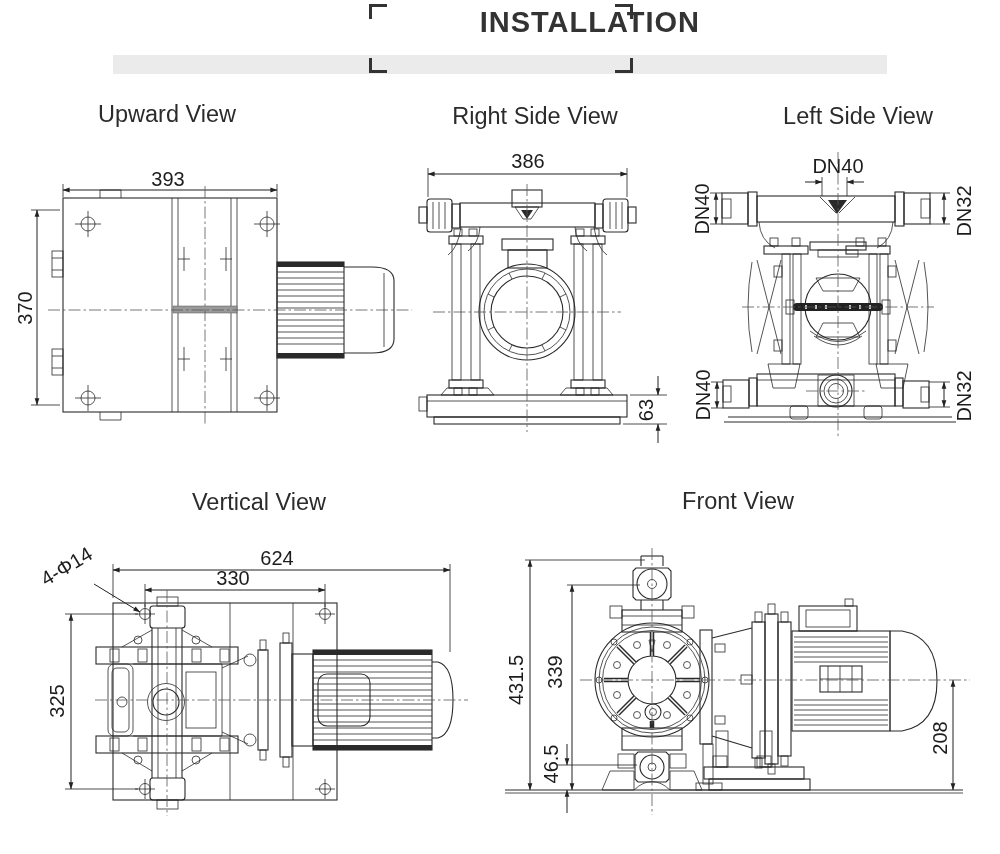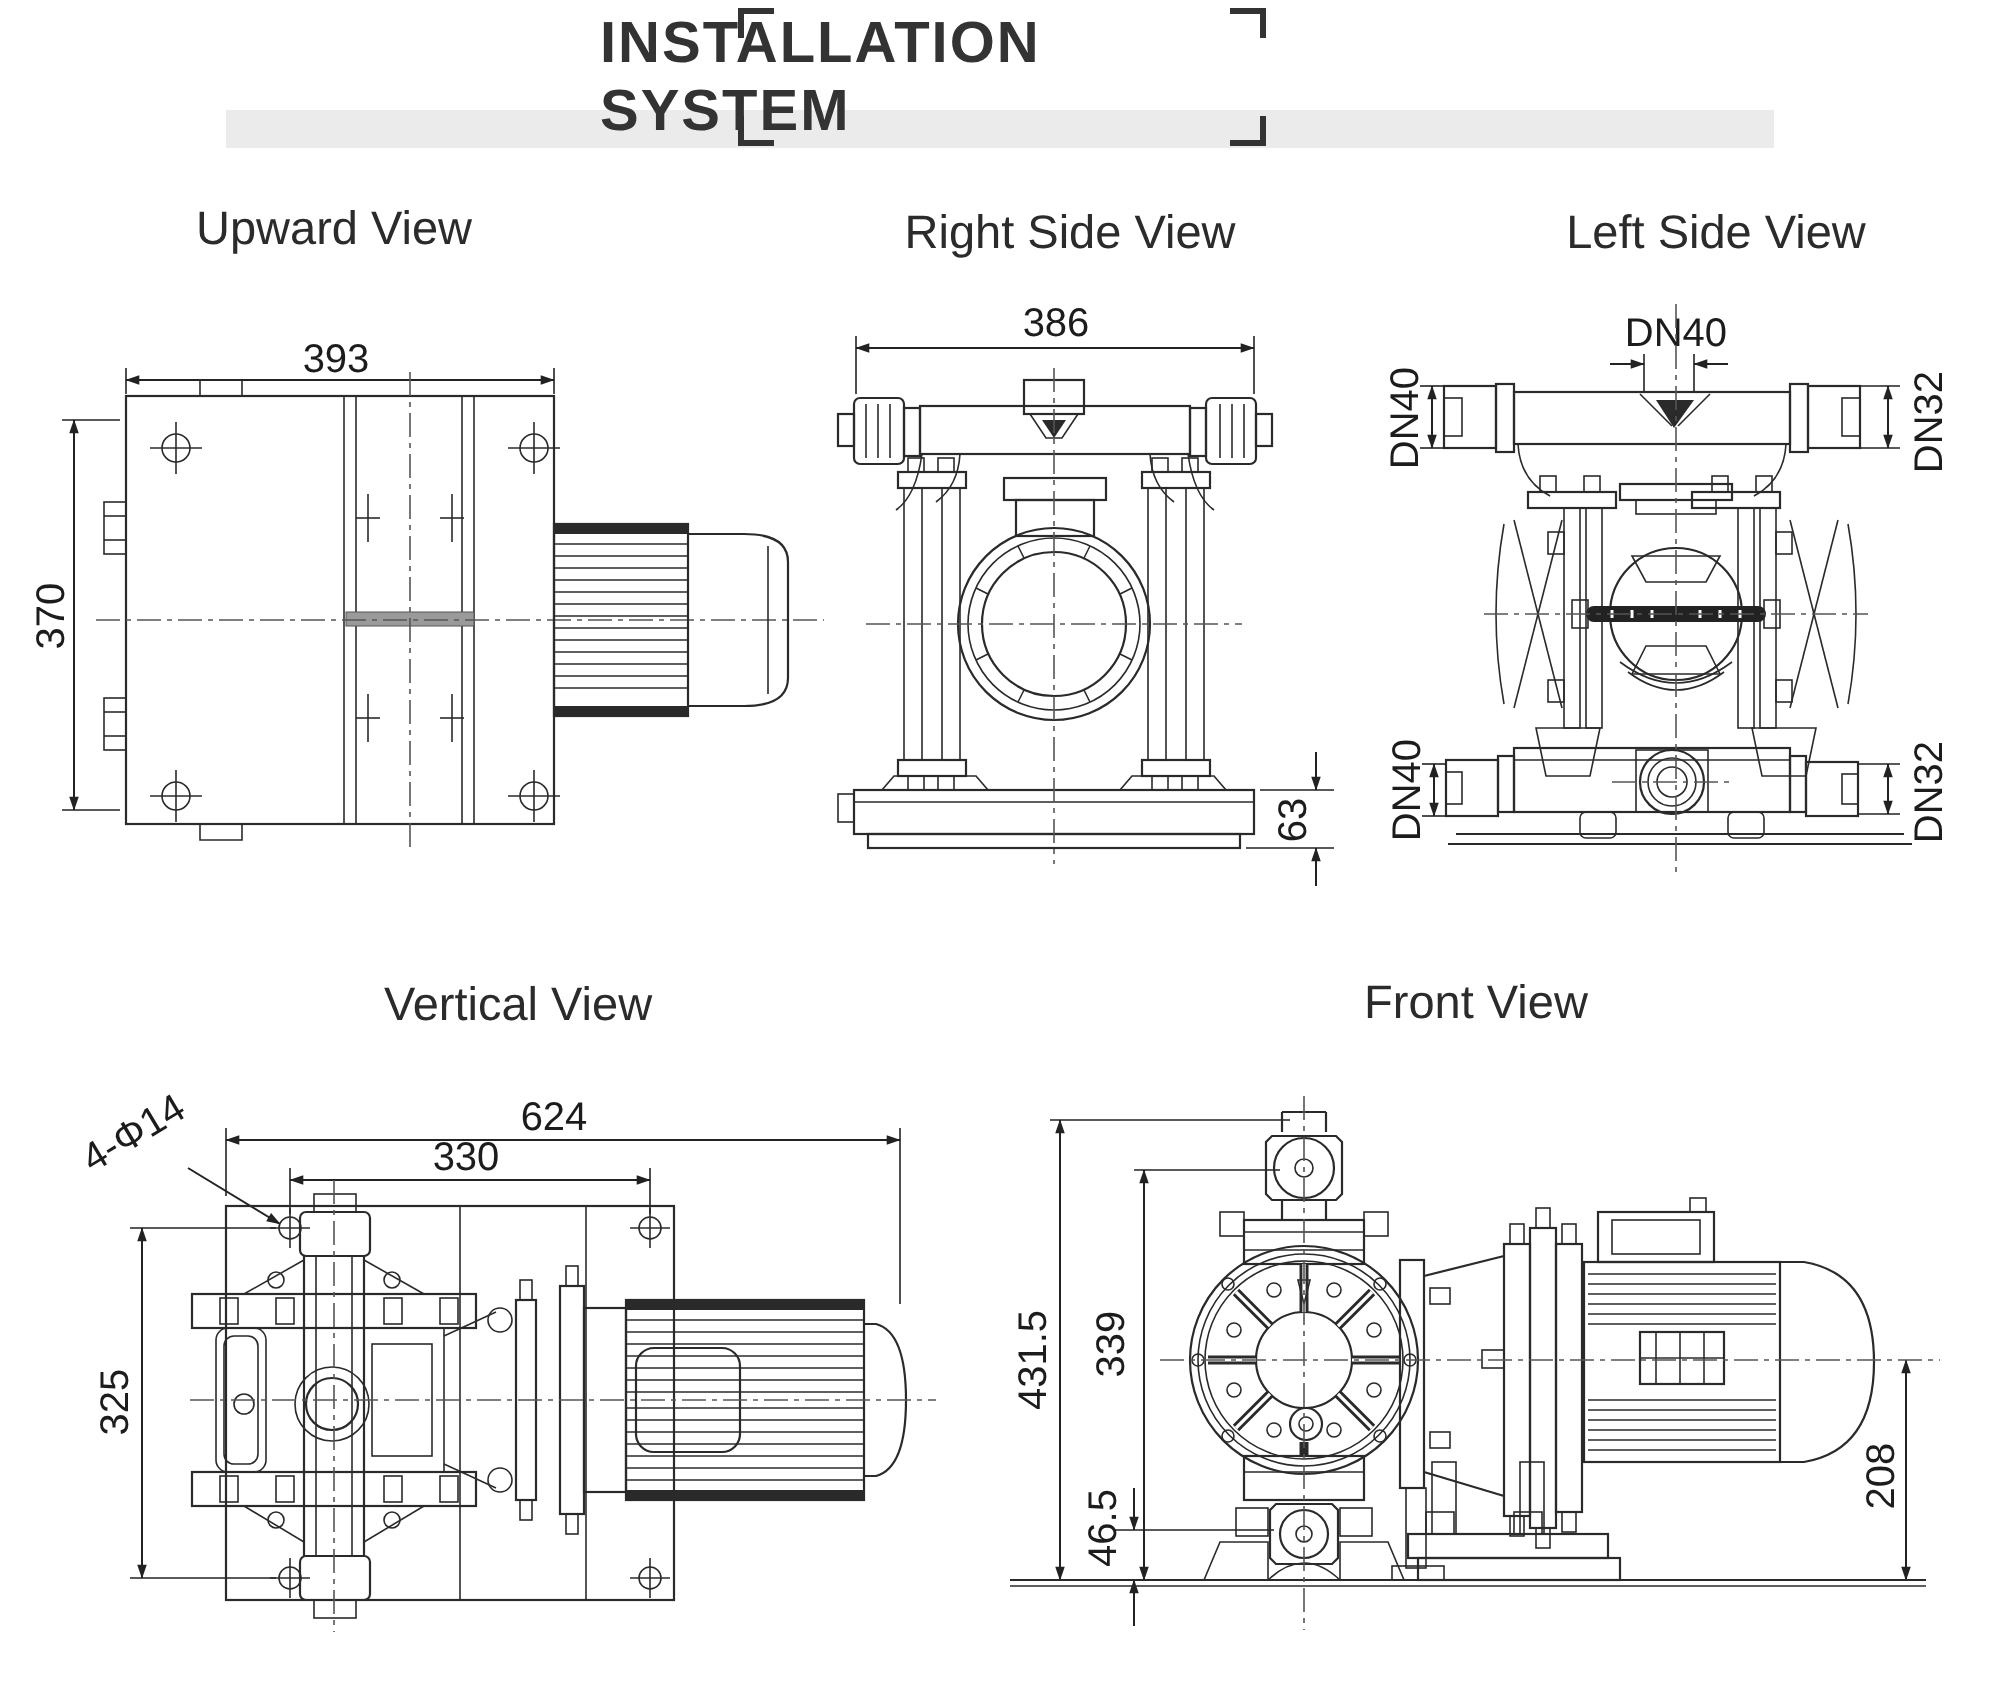--- a/index.html
+++ b/index.html
@@ -1,19 +1,19 @@
 <!DOCTYPE html>
 <html><head>
 <meta charset="utf-8">
 <style>
   html,body{margin:0;padding:0;background:#fff;}
   #stage{position:relative;width:1000px;height:854px;background:#ffffff;overflow:hidden;
          font-family:"Liberation Sans",sans-serif;}
   .band{position:absolute;left:113px;top:55px;width:774px;height:19px;background:#ebebeb;}
-  .maintitle{position:absolute;left:300px;top:5px;width:400px;text-align:left;
+  .maintitle{position:absolute;left:300px;top:5px;width:400px;text-align:right;
              font-size:29px;font-weight:bold;letter-spacing:1px;color:#333;line-height:34px;z-index:2;}
   .brk{position:absolute;width:15px;height:12px;z-index:2;}
   .brk.tl{left:369px;top:4px;border-left:3.5px solid #333;border-top:3.5px solid #333;}
   .brk.tr{left:615px;top:4px;border-right:3.5px solid #333;border-top:3.5px solid #333;}
   .brk.bl{left:369px;top:58px;border-left:3.5px solid #333;border-bottom:3.5px solid #333;}
   .brk.br{left:615px;top:58px;border-right:3.5px solid #333;border-bottom:3.5px solid #333;}
   svg{position:absolute;left:0;top:0;}
   .s{fill:none;stroke:#2a2a2a;stroke-width:1.1;}
   .s2{fill:none;stroke:#2a2a2a;stroke-width:0.8;}
   .f{fill:#2a2a2a;stroke:none;}
@@ -24,21 +24,20 @@
   text.vt{font-family:"Liberation Sans",sans-serif;font-size:23.5px;fill:#2b2b2b;}
 </style>
 </head>
 <body>
 
 <div id="stage">
 
   <div class="band"></div>
   <div class="maintitle">
     <div>INSTALLATION</div>
-    <div>SYSTEM</div>
   </div>
   <div class="brk tl"></div>
   <div class="brk tr"></div>
   <div class="brk bl"></div>
   <div class="brk br"></div>
 
   <svg width="1000" height="854" viewBox="0 0 1000 854">
     <defs>
       <marker id="ar" viewBox="0 0 10 10" refX="9.5" refY="5" markerWidth="13" markerHeight="7" orient="auto-start-reverse" markerUnits="userSpaceOnUse">
         <path d="M0,1.6 L10,5 L0,8.4 Z" fill="#222"></path>

